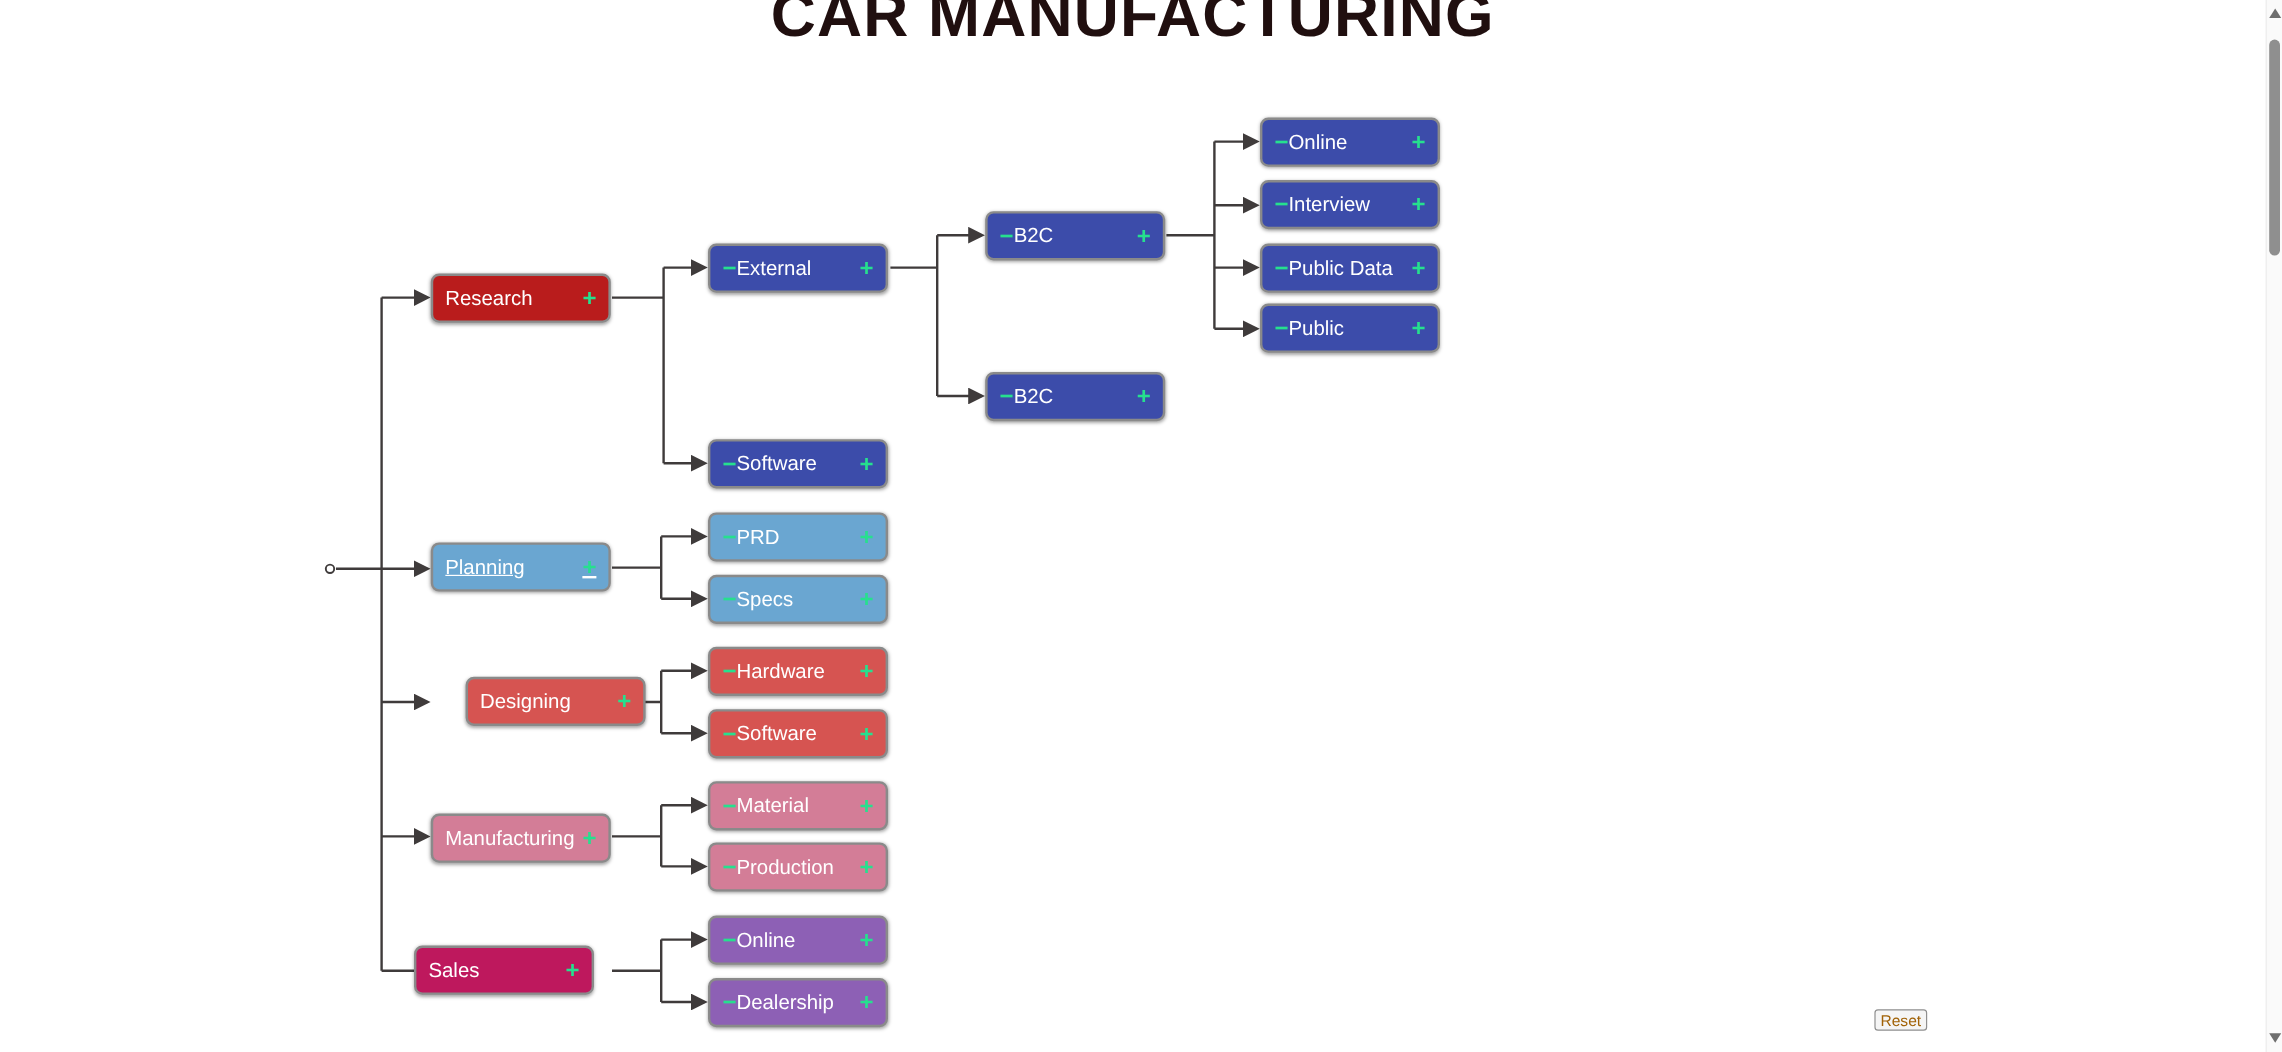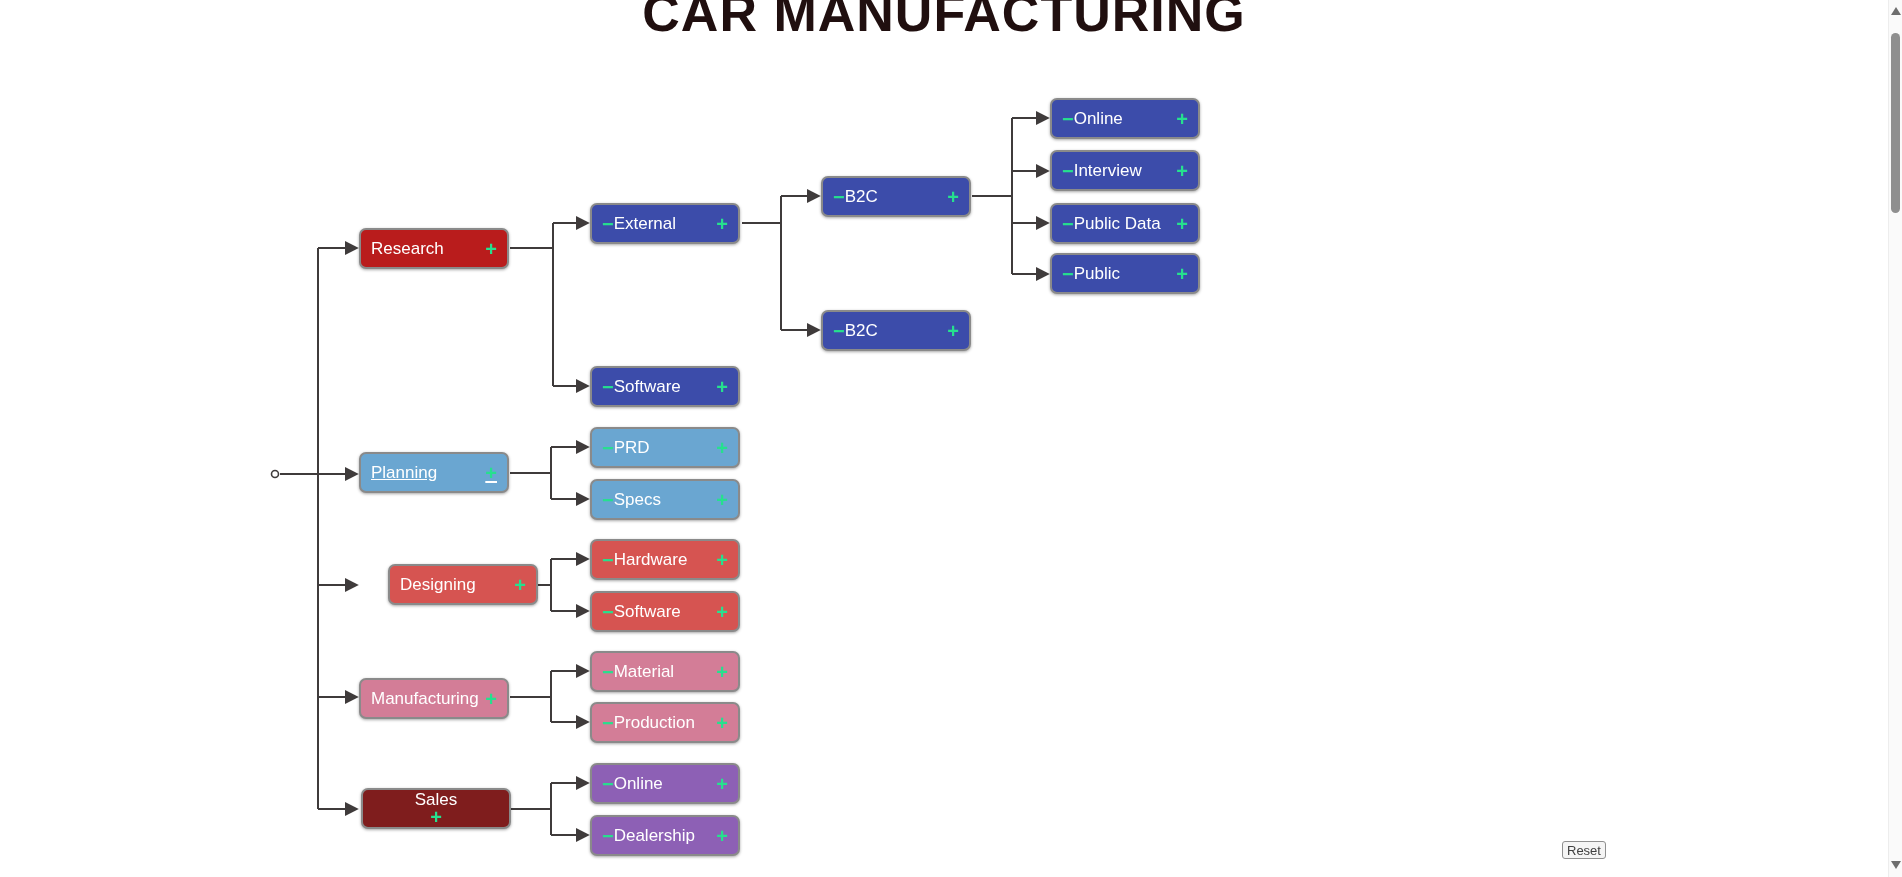--- a/index.html
+++ b/index.html
@@ -21,21 +21,21 @@
     box-shadow:0 1px 3px rgba(0,0,0,.35);cursor:pointer;white-space:nowrap;
   }
   .node .node-label{flex:1;text-align:left;overflow:hidden;}
   .expander{
     font-size:20px;font-weight:700;line-height:1;
     color:var(--expander-color,#26e08e);cursor:pointer;flex:0 0 auto;
   }
   .reset-btn{
     position:absolute;left:1562px;top:841px;height:18px;
     font-family:"Liberation Sans",sans-serif;font-size:13px;line-height:15px;
-    color:#404040;background:#f5f5f5;border:1px solid #8f8f8f;border-radius:3px;
+    color:#a16207;background:#f5f5f5;border:1px solid #8f8f8f;border-radius:3px;
     padding:0 4px;cursor:pointer;
   }
   .scrollbar{
     position:absolute;right:0;top:0;width:14px;height:877px;
     background:#fafafa;border-left:1px solid #ededed;box-sizing:border-box;
   }
   .sb-arrow{position:absolute;left:2px;width:0;height:0;
     border-left:5px solid transparent;border-right:5px solid transparent;}
   .sb-arrow.up{top:7px;border-bottom:8px solid #6e6e6e;}
   .sb-arrow.down{top:861px;border-top:8px solid #6e6e6e;}
@@ -104,21 +104,21 @@
       <span class="expander">+</span>
     </div>
     <div class="node" style="left: 359px; top: 564px; background: rgb(214, 84, 81); margin-left: 29px;">
       <span class="node-label">Designing</span>
       <span class="expander">+</span>
     </div>
     <div class="node" style="left: 359px; top: 678px; background: rgb(211, 125, 151);">
       <span class="node-label">Manufacturing</span>
       <span class="expander">+</span>
     </div>
-    <div class="node" style="left: 361px; top: 788px; background: #7f1d1d; flex-direction: column;">
+    <div class="node" style="left: 345px; top: 788px; background: #be185d;">
       <span class="node-label">Sales</span>
       <span class="expander">+</span>
     </div>
     <div class="node" style="left: 590px; top: 203px; background: rgb(60, 76, 170);">
       <span class="expander">−</span>
       <span class="node-label">External</span>
       <span class="expander">+</span>
     </div>
     <div class="node" style="left: 590px; top: 366px; background: rgb(60, 76, 170);">
       <span class="expander">−</span>

